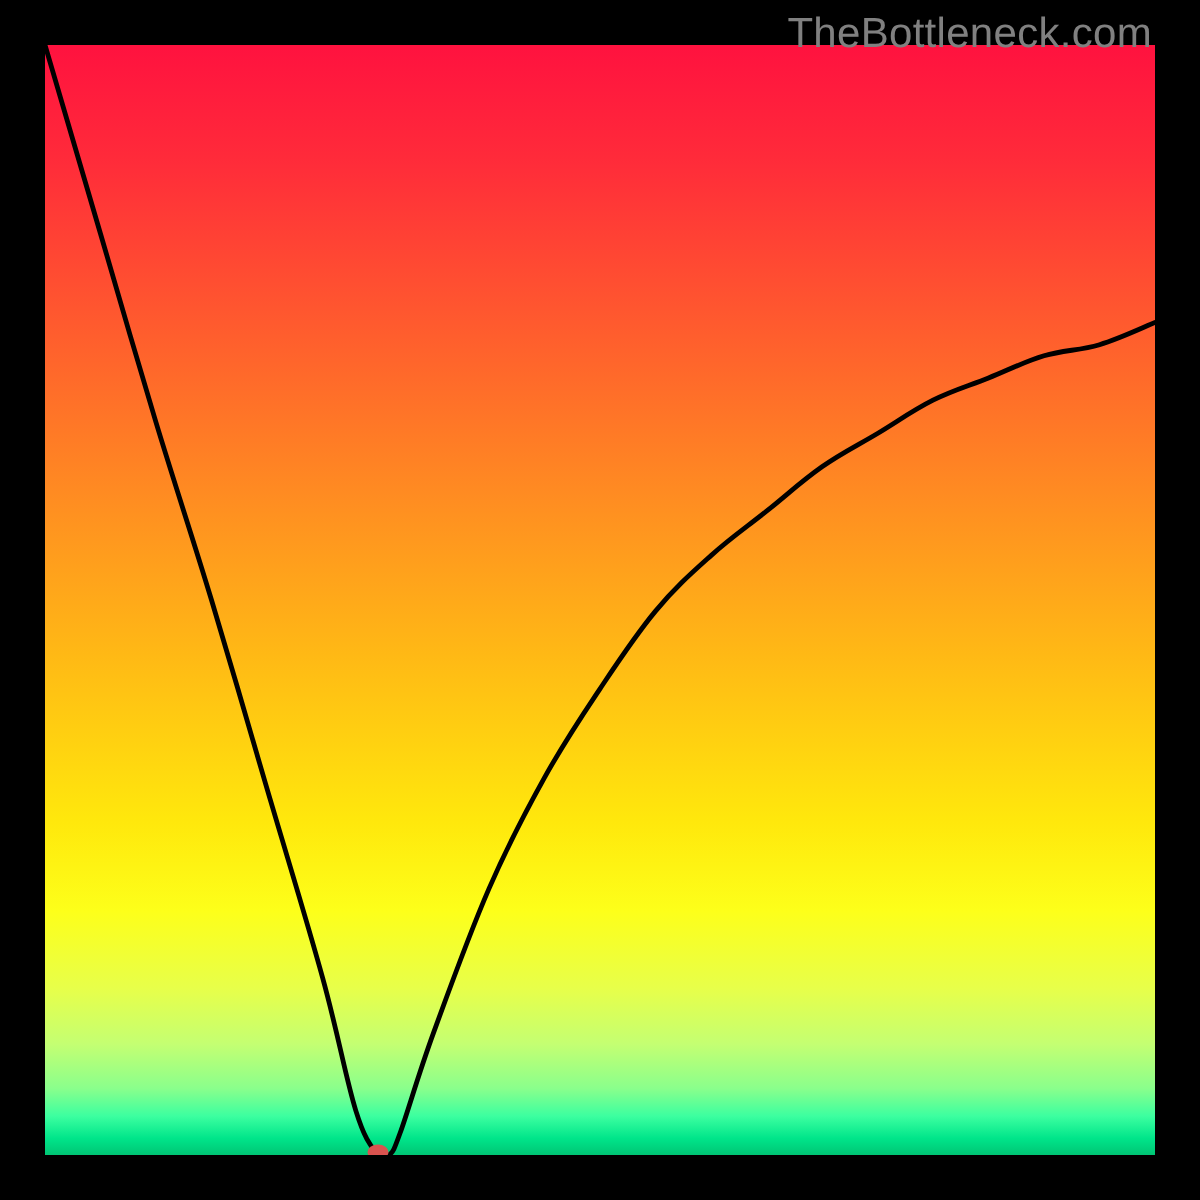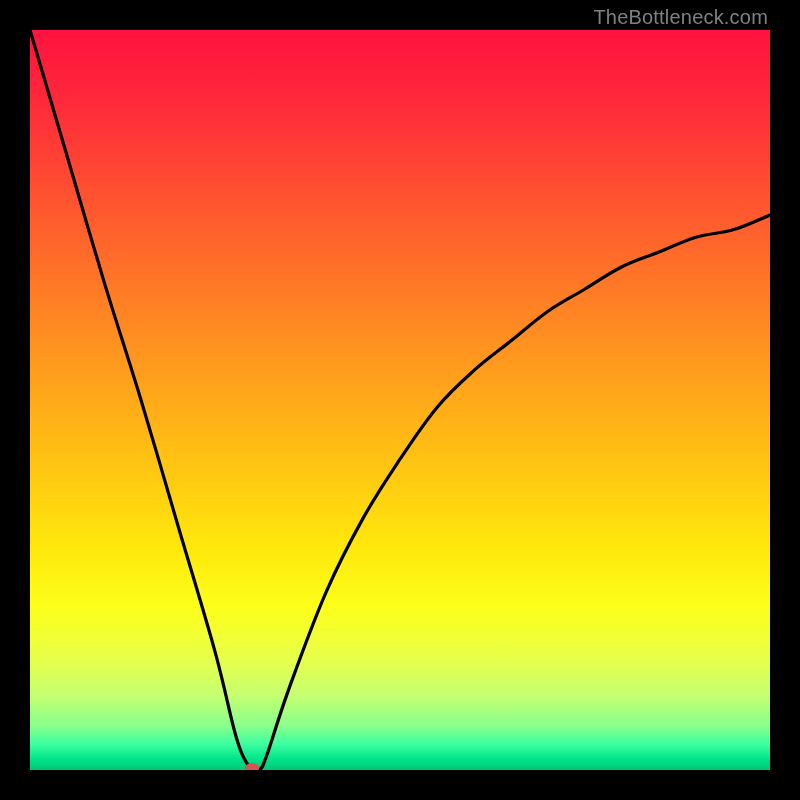--- a/index.html
+++ b/index.html
@@ -29,21 +29,21 @@
   }
   .curve-layer {
     position: absolute;
     inset: 0;
   }
   .watermark {
     position: absolute;
     top: 6px;
     right: 32px;
     color: #808080;
-    font-size: 20px;
+    font-size: 28px;
     font-weight: 400;
     letter-spacing: 0.2px;
   }
 </style>
 </head>
 <body>
 
 <div class="frame">
 
   <div class="plot-area">

